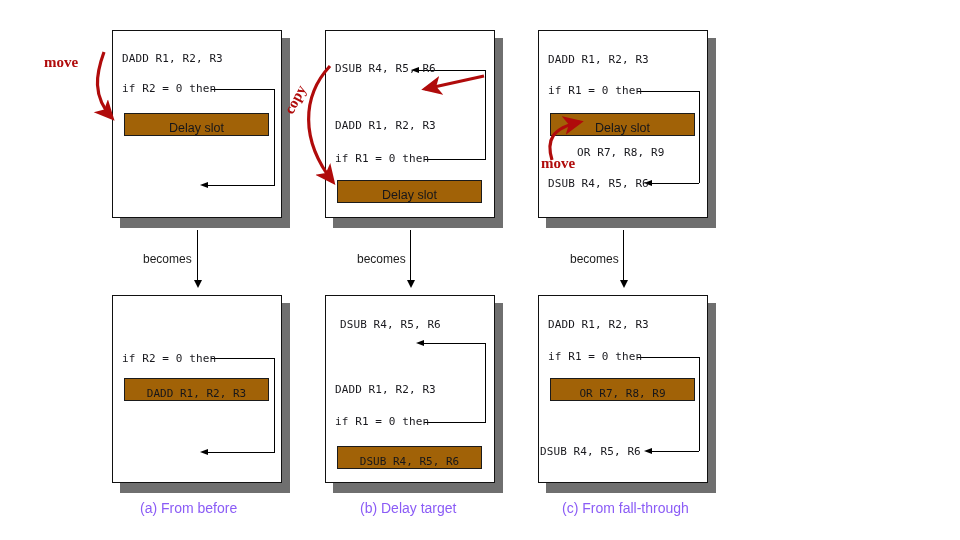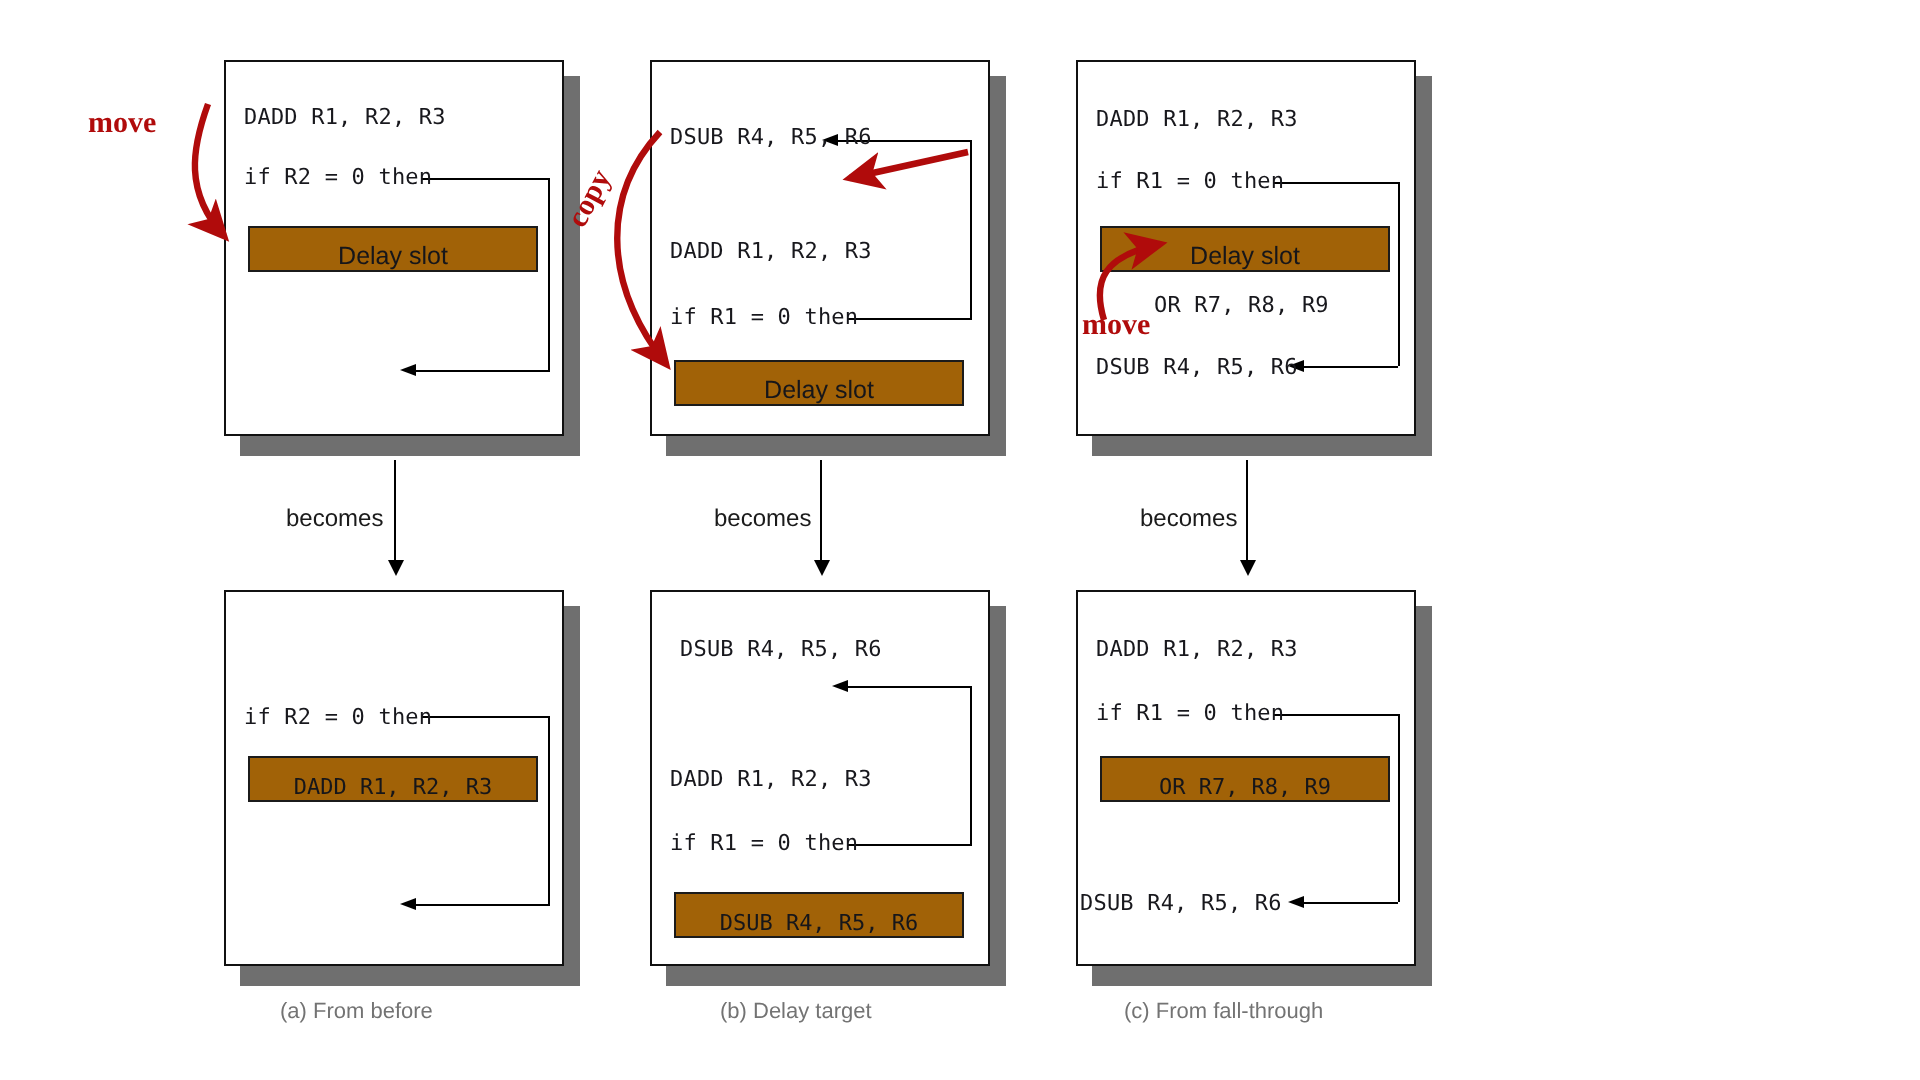--- a/index.html
+++ b/index.html
@@ -77,21 +77,21 @@
     position:absolute;
     font-family:"Liberation Sans",sans-serif;
     font-size:12px;color:#1b1b1b;
     z-index:6;white-space:nowrap;padding-left:15px;
   }
 
   
   .caption{
     position:absolute;
     font-family:"Liberation Sans",sans-serif;
-    font-size:11px;color:#737373;
+    font-size:14px;color:#8b5cf6;
     z-index:6;white-space:nowrap;
   }
 
   
   .annot{
     position:absolute;
     font-family:"Liberation Serif",serif;
     font-size:15px;font-weight:700;
     color:#b00b0b;
     z-index:9;white-space:nowrap;

